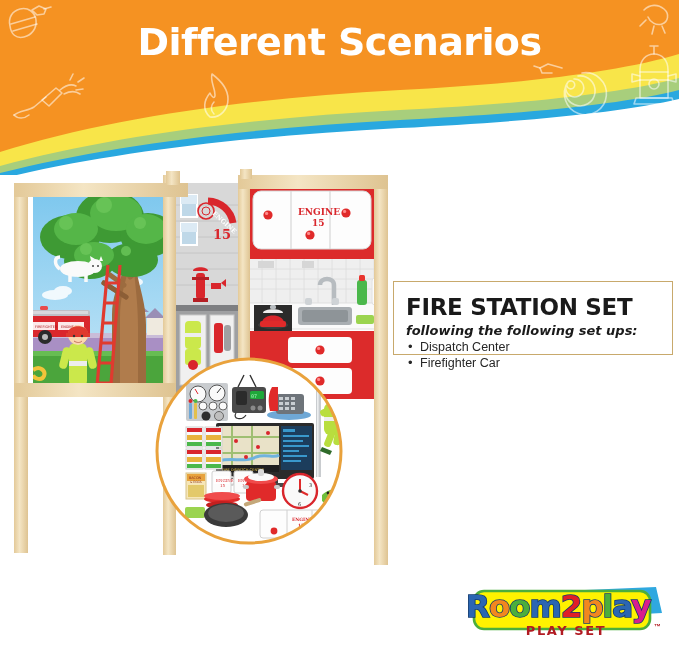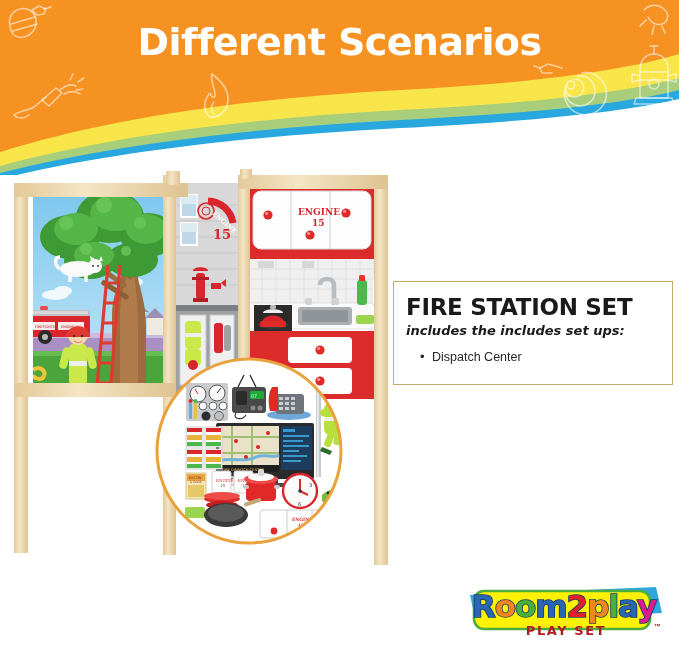--- a/index.html
+++ b/index.html
@@ -12,38 +12,38 @@
   .hdr-bg{position:absolute;inset:0;background:#F59222;}
   .hdr-svg{position:absolute;left:0;top:0;}
   .title{position:absolute;left:0;top:20px;width:679px;text-align:center;
          color:#fff;font-size:38px;font-weight:bold;letter-spacing:-0.6px;
          font-family:"DejaVu Sans",sans-serif;}
 
   
   .photo{position:absolute;left:0;top:165px;width:679px;height:430px;overflow:hidden;}
 
   
-  .info{position:absolute;left:393px;top:281px;width:280px;height:104px;
+  .info{position:absolute;left:393px;top:281px;width:280px;height:74px;
         background:#fff;border:1.5px solid #C8A96C;box-sizing:border-box;
         padding:12px 0 0 12px;}
   .info h2{margin:0;font-size:23px;font-weight:bold;color:#1a1a1a;
            letter-spacing:-0.3px;font-family:"DejaVu Sans",sans-serif;}
   .info .sub{margin:3px 0 2px;font-size:13px;font-weight:bold;font-style:italic;
              color:#1a1a1a;font-family:"DejaVu Sans",sans-serif;}
-  .info ul{margin:12px;padding:0;list-style:none;}
+  .info ul{margin:0;padding:0;list-style:none;}
   .info li{font-size:12.5px;color:#262626;line-height:15.5px;padding-left:14px;position:relative;}
   .info li::before{content:"\2022";position:absolute;left:2px;top:-1px;font-size:13px;}
 
   
   .logo{position:absolute;left:466px;top:583px;width:200px;height:74px;}
   .logo .playset{position:absolute;left:0;top:40px;width:200px;text-align:center;
         color:#B11B22;font-size:13px;font-weight:bold;letter-spacing:1.6px;
         font-family:"DejaVu Sans",sans-serif;}
   .logo .tm{position:absolute;right:5px;top:40px;color:#B11B22;font-size:7px;font-weight:bold;}
-  .lg-txt{position:absolute;left:0;top:5px;width:196px;text-align:center;
+  .lg-txt{position:absolute;left:0;top:5px;width:196px;
           font-size:31px;font-weight:bold;font-family:"DejaVu Sans",sans-serif;
           letter-spacing:-1px;}
   .lg-txt span{ -webkit-text-stroke:1.6px #123a6d; paint-order:stroke fill;}
   .c-blue{color:#2B66B2;} .c-org{color:#F2871F;} .c-grn{color:#4CAE3C;}
   .c-red{color:#E02027;} .c-mag{color:#D81E8E;}
 </style>
 </head>
 <body>
 
 <div id="page">
@@ -557,23 +557,24 @@
             <circle cx="326" cy="366" r="3.4" fill="#E02A2A"></circle>
           </g>
         </g>
         <circle cx="249" cy="286" r="92" fill="none" stroke="#E9A23C" stroke-width="3"></circle>
       </g>
     </svg>
   </div>
 
   <div class="info">
     <h2>FIRE STATION SET</h2>
-    <div class="sub">includes the includes set ups:</div>
+    <div class="sub">following the following set ups:</div>
     <ul>
       <li>Dispatch Center</li>
+      <li>Firefighter Car</li>
     </ul>
   </div>
 
   <div class="logo">
     <svg width="200" height="74" viewBox="0 0 200 74">
       <path d="M4,12 L190,4 L196,30 L10,40 Z" fill="#2FA8E0"></path>
       <rect x="8" y="8" width="176" height="38" rx="10" fill="#FFF200" stroke="#4CAE3C" stroke-width="2.6"></rect>
       <rect x="12" y="11" width="168" height="32" rx="8" fill="#FFF200"></rect>
     </svg>
     <div class="lg-txt">

